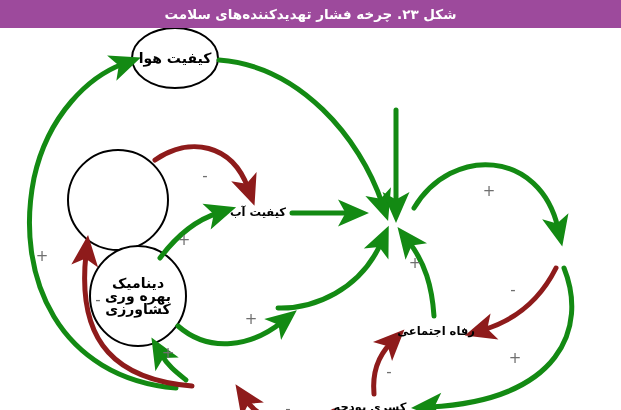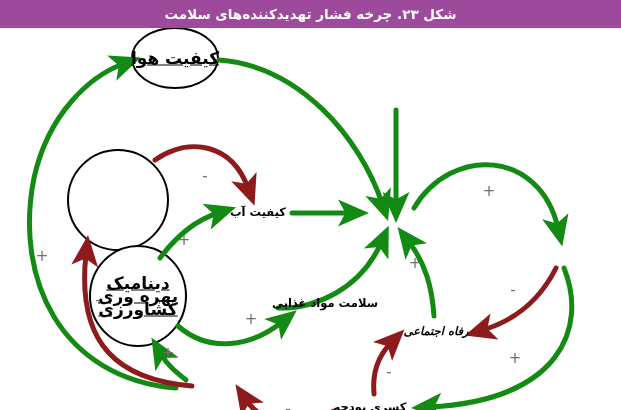--- a/index.html
+++ b/index.html
@@ -54,23 +54,22 @@
     text-align: center;
     color: #000000;
     font-weight: bold;
     font-size: 11.5px;
     line-height: 13.5px;
     white-space: pre-line;
     transform: translate(-50%, -50%);
     pointer-events: auto;
   }
   .node-label.circle-label {
-    font-size: 17px;
+    font-size: 14px;
     line-height: 13px;
-    text-decoration: underline;
   }
   .sign {
     position: absolute;
     color: #6f6f6f;
     font-size: 15px;
     font-weight: normal;
     font-family: "DejaVu Sans", "Liberation Sans", sans-serif;
     transform: translate(-50%, -50%);
     line-height: 1;
   }
@@ -137,24 +136,23 @@
 
 
     <div class="node-label circle-label" style="left:138px; top:268px;">دینامیک
 بهره وری
 کشاورزی</div>
 
 
 
     <div class="node-label" style="left:258px; top:185px;">کیفیت آب</div>
 
-    <div class="node-label" style="left:325px; top:276px;">سلامت مواد غذایی</div>
 
 
-    <div class="node-label" style="left:436px; top:304px;font-style:italic;">رفاه اجتماعی</div>
+    <div class="node-label" style="left:436px; top:304px;">رفاه اجتماعی</div>
 
     <div class="node-label" style="left:370px; top:380px;">کسری بودجه</div>
 
 
     <div class="sign" style="left:205px; top:148px;">-</div>
     <div class="sign" style="left:184px; top:212px;">+</div>
     <div class="sign" style="left:98px; top:272px;">-</div>
     <div class="sign" style="left:42px; top:228px;">+</div>
     <div class="sign" style="left:168px; top:325px;">+</div>
     <div class="sign" style="left:251px; top:291px;">+</div>

